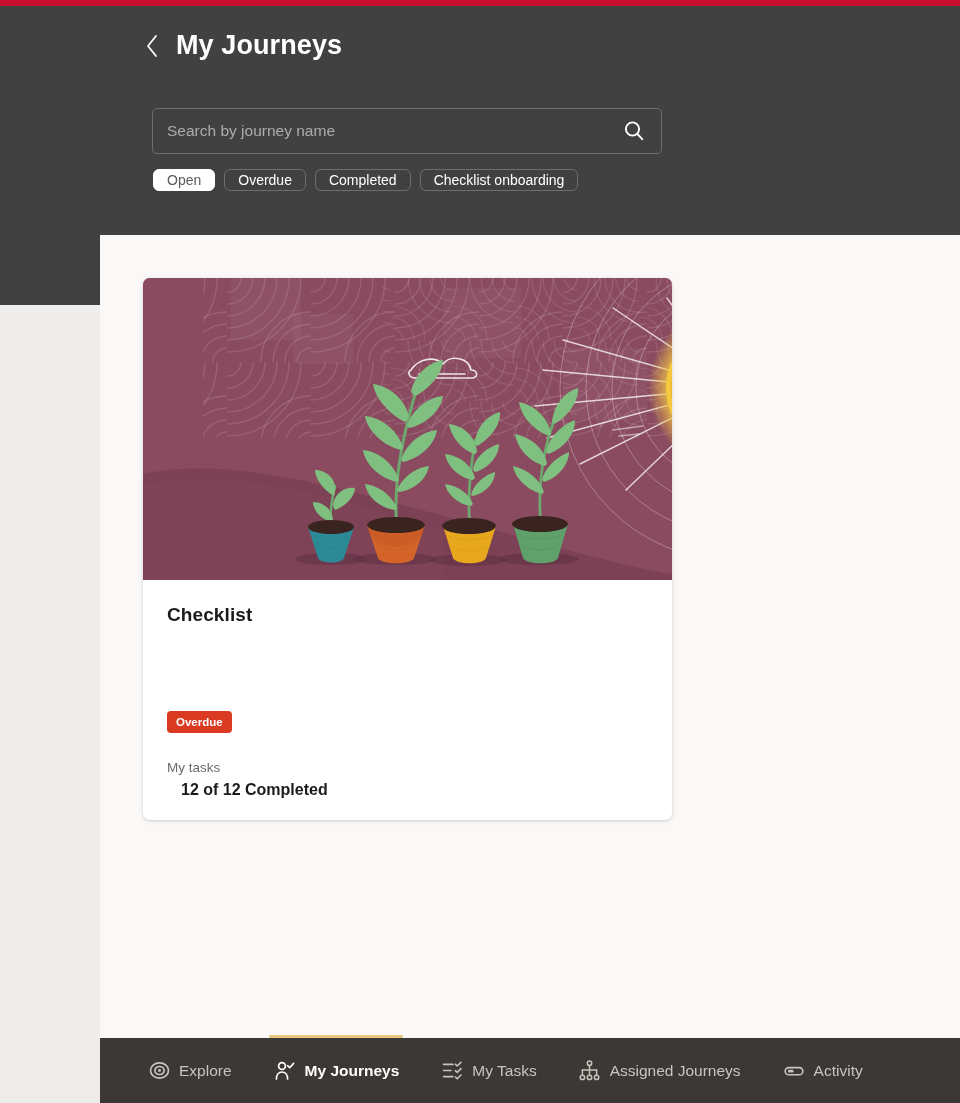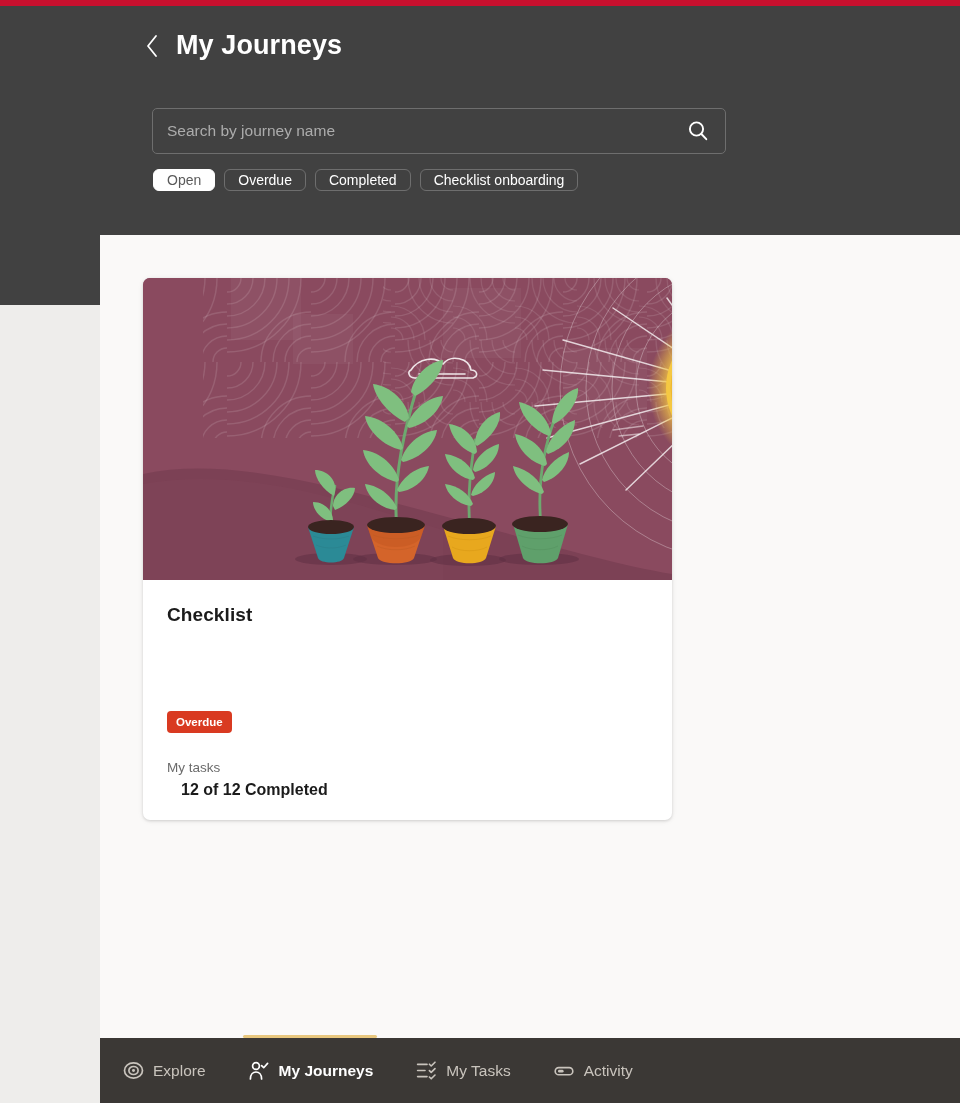--- a/index.html
+++ b/index.html
@@ -69,21 +69,21 @@
     font-size: 27px;
     font-weight: bold;
     letter-spacing: 0.1px;
     white-space: nowrap;
   }
 
   
   .search-box {
     position: absolute;
     top: 108px; left: 152px;
-    width: 574px; height: 46px;
+    width: 510px; height: 46px;
     border: 1px solid #6E6E6E;
     border-radius: 5px;
     background: transparent;
     display: flex;
     align-items: center;
     padding: 0 14px 0 14px;
     z-index: 20;
   }
   .search-input {
     flex: 1;
@@ -193,21 +193,21 @@
   }
 
   
   .bottom-nav {
     position: absolute;
     bottom: 0; left: 100px;
     width: 860px; height: 65px;
     background: #3B3835;
     display: flex;
     align-items: center;
-    padding-left: 18px;
+    padding-left: 44px;
     gap: 34px;
     z-index: 25;
   }
   .nav-item {
     display: flex;
     align-items: center;
     gap: 9px;
     height: 65px;
     position: relative;
     cursor: pointer;
@@ -494,20 +494,39 @@
         <g stroke="#C9C4BD" stroke-width="1.6" stroke-linecap="round" stroke-linejoin="round" fill="none">
           <path d="M13.4 4.2 L15.2 6 L19 2.2"></path>
           <path d="M13.4 10.6 L15.2 12.4 L19 8.6"></path>
           <path d="M13.4 17 L15.2 18.8 L19 15"></path>
         </g>
       </svg>
     </span>
     <span class="nav-label">My Tasks</span>
   </div>
 
+  <div class="nav-item">
+
+    <span class="nav-icon">
+      <svg width="21" height="21" viewBox="0 0 21 21" fill="none">
+        <circle cx="10.5" cy="3.2" r="2.2" stroke="#C9C4BD" stroke-width="1.5"></circle>
+        <circle cx="3.4" cy="17.4" r="2.2" stroke="#C9C4BD" stroke-width="1.5"></circle>
+        <circle cx="10.5" cy="17.4" r="2.2" stroke="#C9C4BD" stroke-width="1.5"></circle>
+        <circle cx="17.6" cy="17.4" r="2.2" stroke="#C9C4BD" stroke-width="1.5"></circle>
+        <g stroke="#C9C4BD" stroke-width="1.5" stroke-linecap="round">
+          <line x1="10.5" y1="5.4" x2="10.5" y2="10"></line>
+          <line x1="3.4" y1="10" x2="17.6" y2="10"></line>
+          <line x1="3.4" y1="10" x2="3.4" y2="15.2"></line>
+          <line x1="10.5" y1="10" x2="10.5" y2="15.2"></line>
+          <line x1="17.6" y1="10" x2="17.6" y2="15.2"></line>
+        </g>
+      </svg>
+    </span>
+    <span class="nav-label">Assigned Journeys</span>
+  </div>
 
   <div class="nav-item">
 
     <span class="nav-icon">
       <svg width="22" height="22" viewBox="0 0 22 22" fill="none">
         <rect x="2.2" y="7.6" width="17.6" height="7.2" rx="3.6" stroke="#C9C4BD" stroke-width="1.6"></rect>
         <rect x="5" y="9.8" width="5.6" height="2.8" rx="1.4" fill="#C9C4BD"></rect>
       </svg>
     </span>
     <span class="nav-label">Activity</span>

